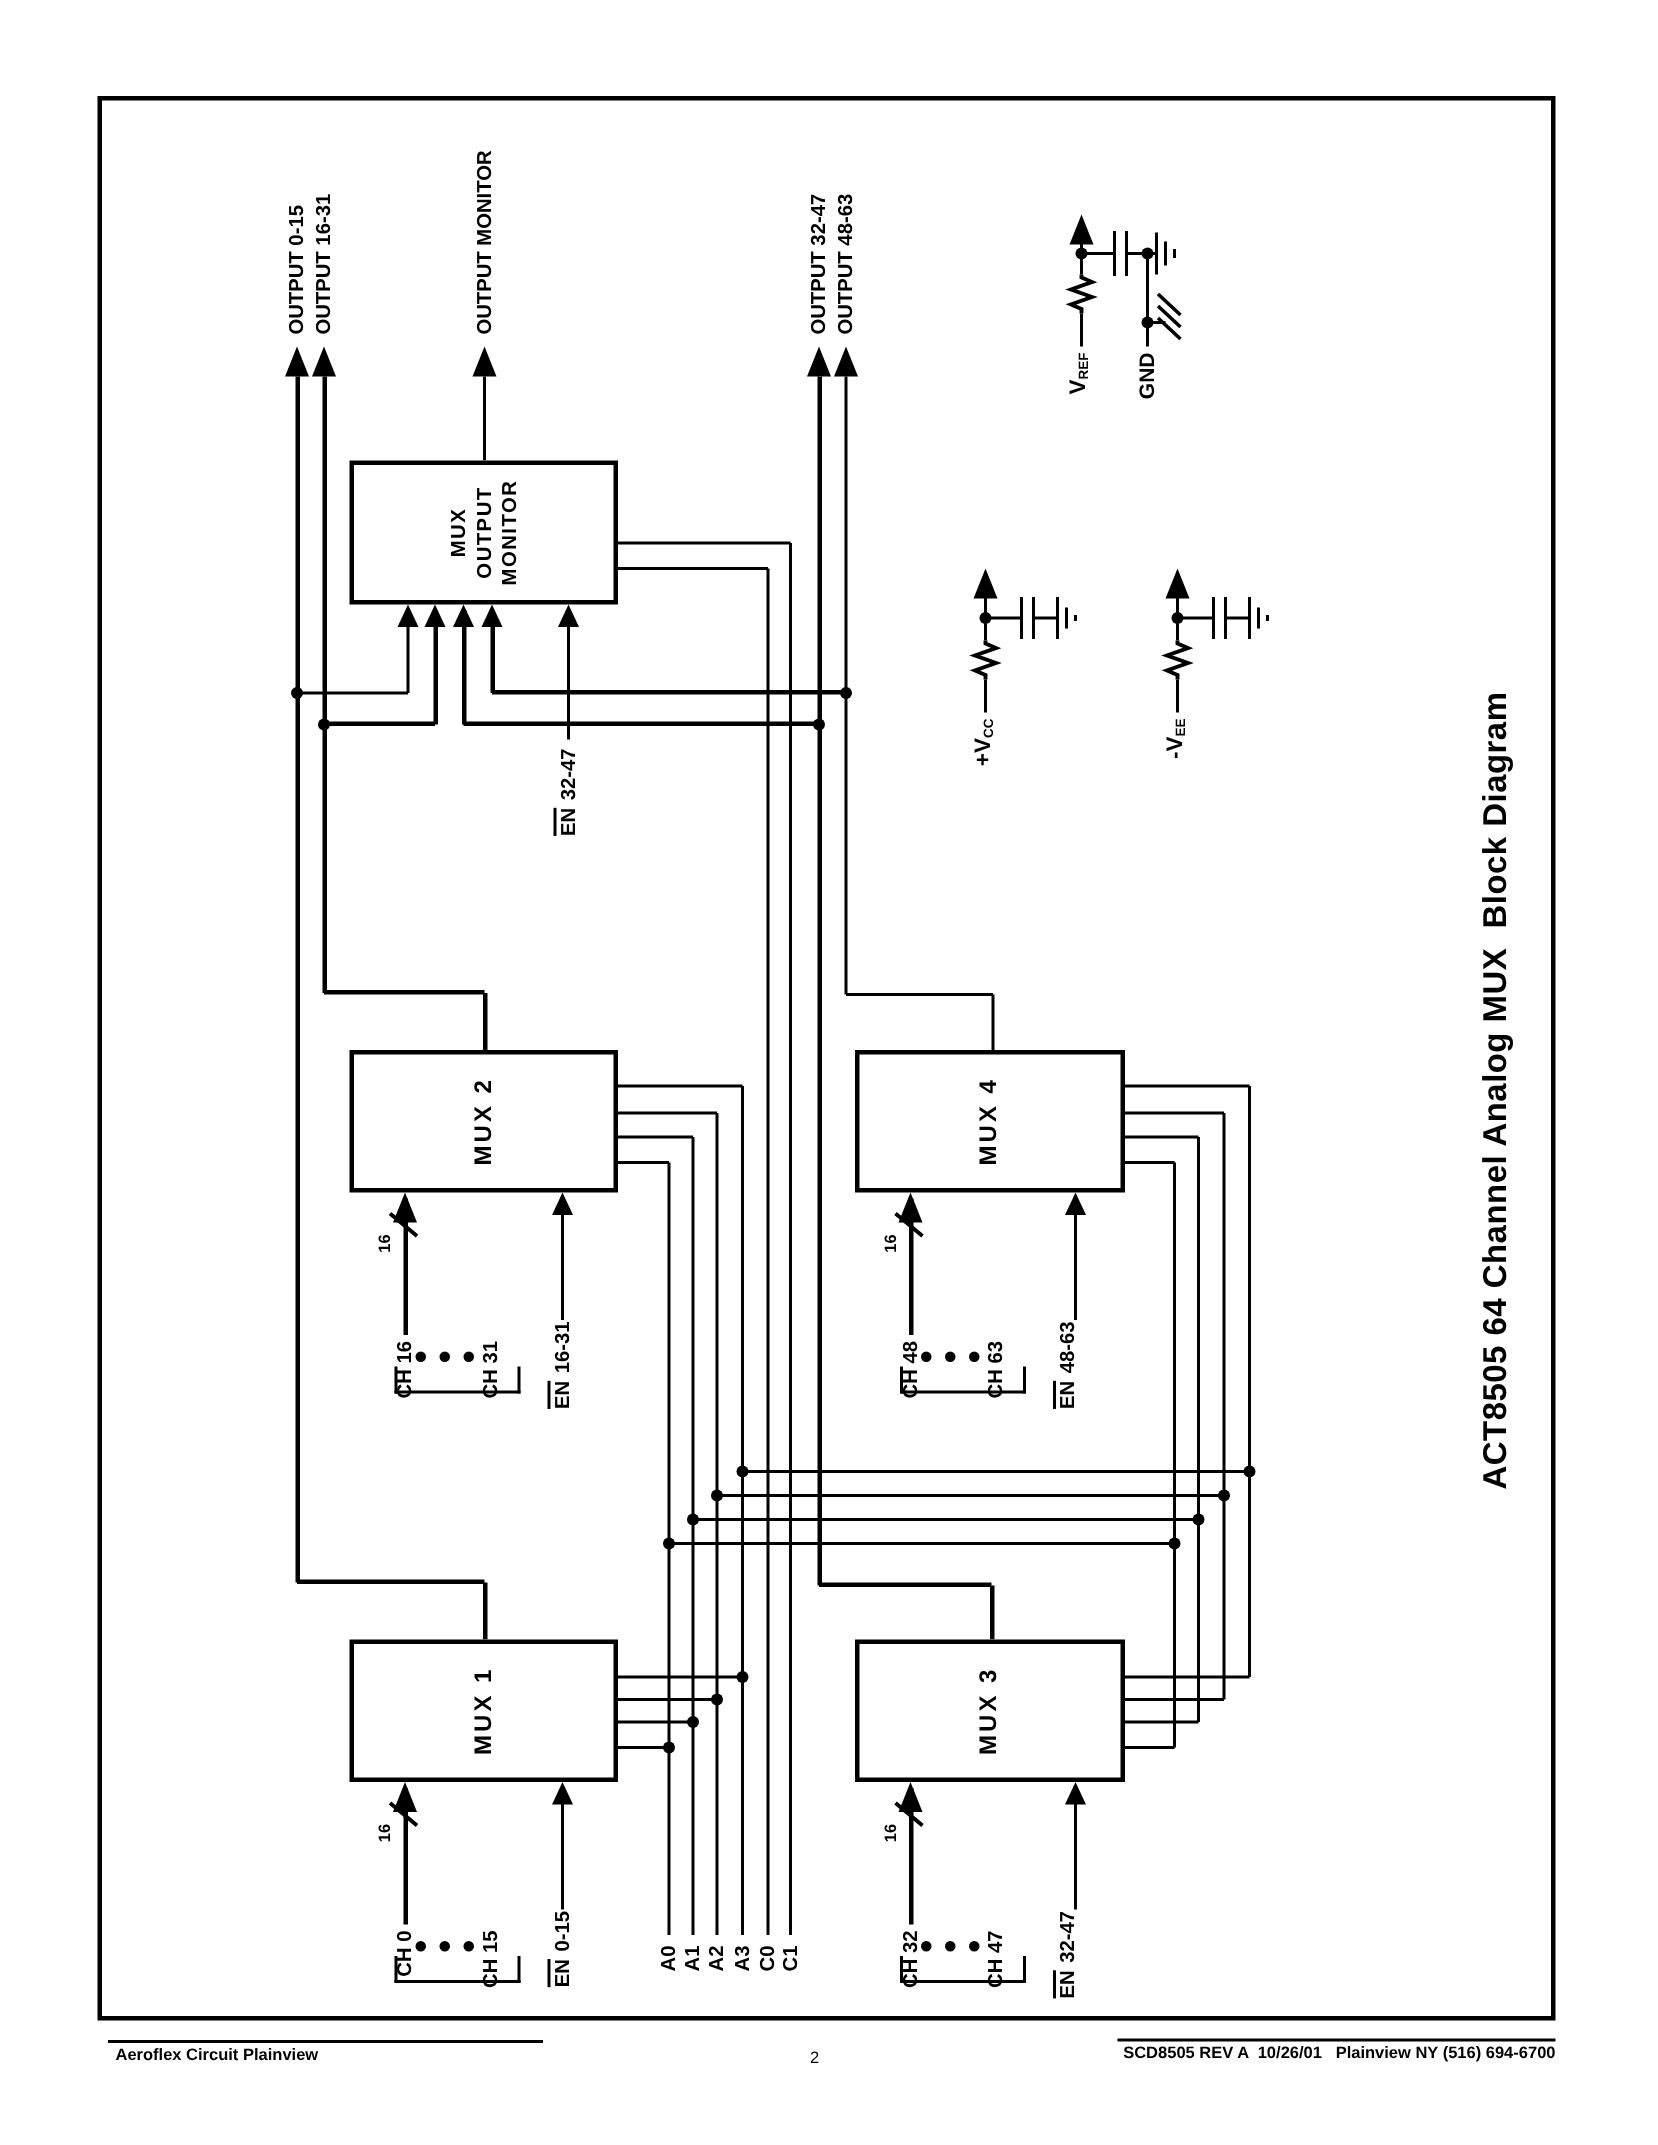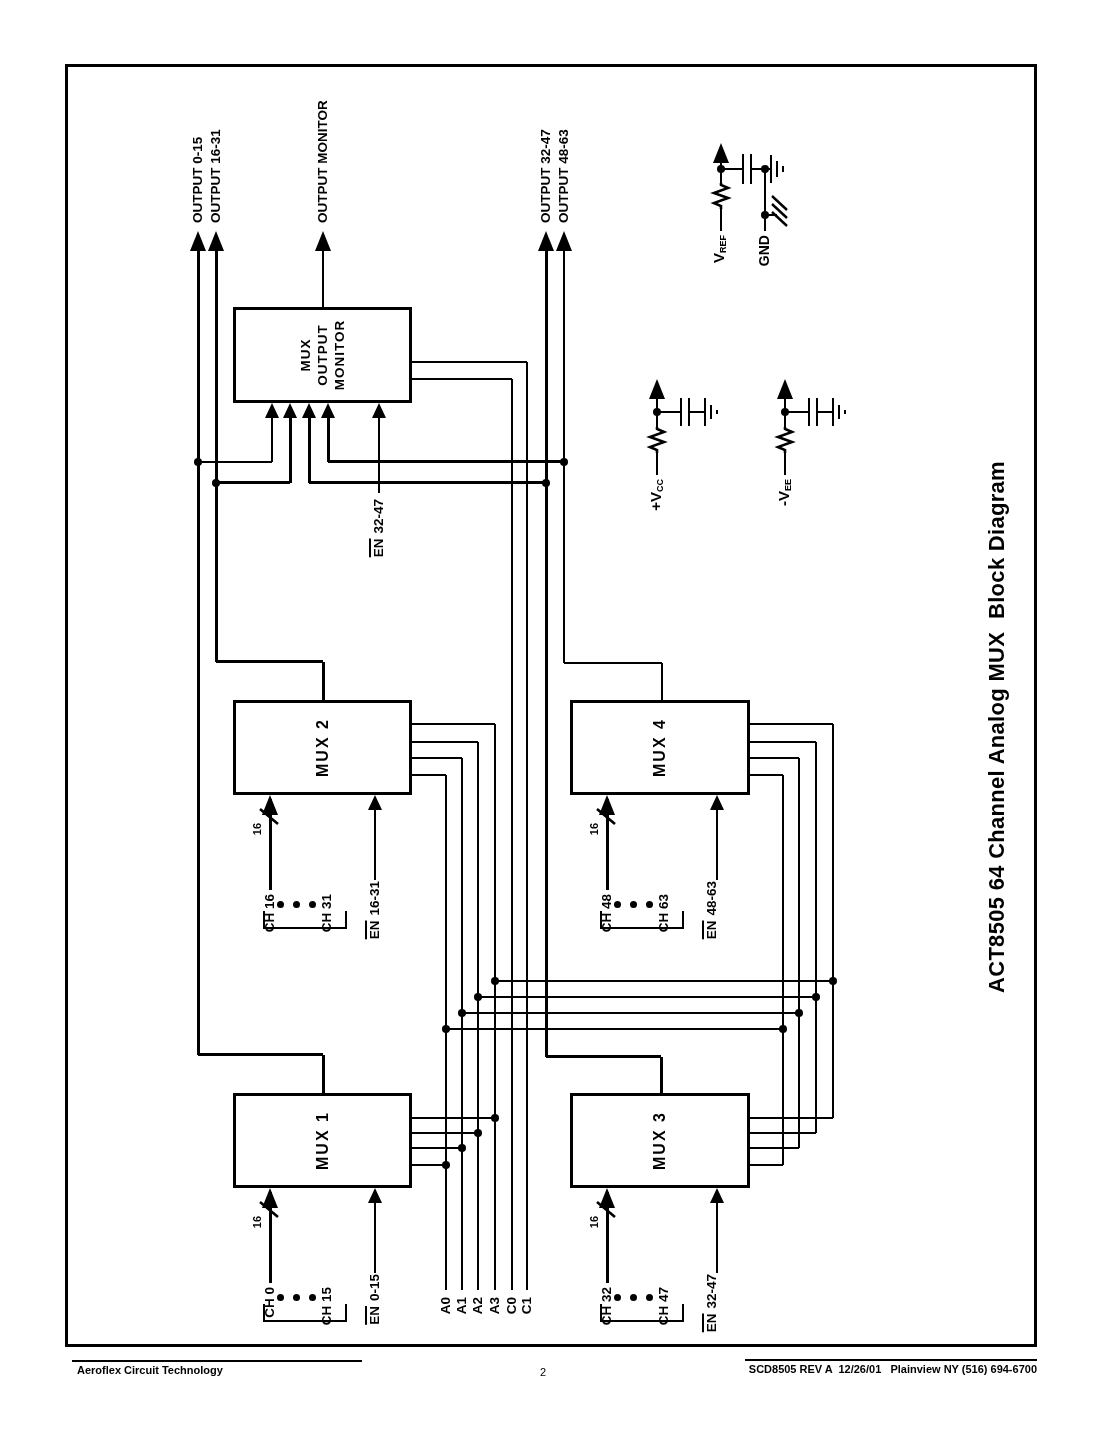--- a/index.html
+++ b/index.html
@@ -262,17 +262,17 @@
       <line x1="531" y1="550" x2="546" y2="532" stroke="#000" stroke-width="2.6"></line>
       <g stroke="#000" stroke-width="2.4">
         <line x1="1129" y1="722" x2="1143" y2="707"></line>
         <line x1="1137" y1="722" x2="1151" y2="707"></line>
         <line x1="1145" y1="722" x2="1159" y2="707"></line>
       </g>
     </svg>
   </div>
 
   <div class="frule" style="left:72px;top:1360px;width:290px;"></div>
-  <div class="foot" style="left:77px;top:1364px;">Aeroflex Circuit Technology</div>
+  <div class="foot" style="left:77px;top:1364px;">Aeroflex Circuit Plainview</div>
   <div class="foot" style="left:540px;top:1366px;font-weight:normal;">2</div>
   <div class="frule" style="left:745px;top:1359px;width:292px;"></div>
-  <div class="foot" style="left:600px;top:1363px;width:437px;text-align:right;">SCD8505 REV A  12/26/01   Plainview NY (516) 694-6700</div>
+  <div class="foot" style="left:600px;top:1363px;width:437px;text-align:right;">SCD8505 REV A  10/26/01   Plainview NY (516) 694-6700</div>
 </div>
 
 </body></html>

